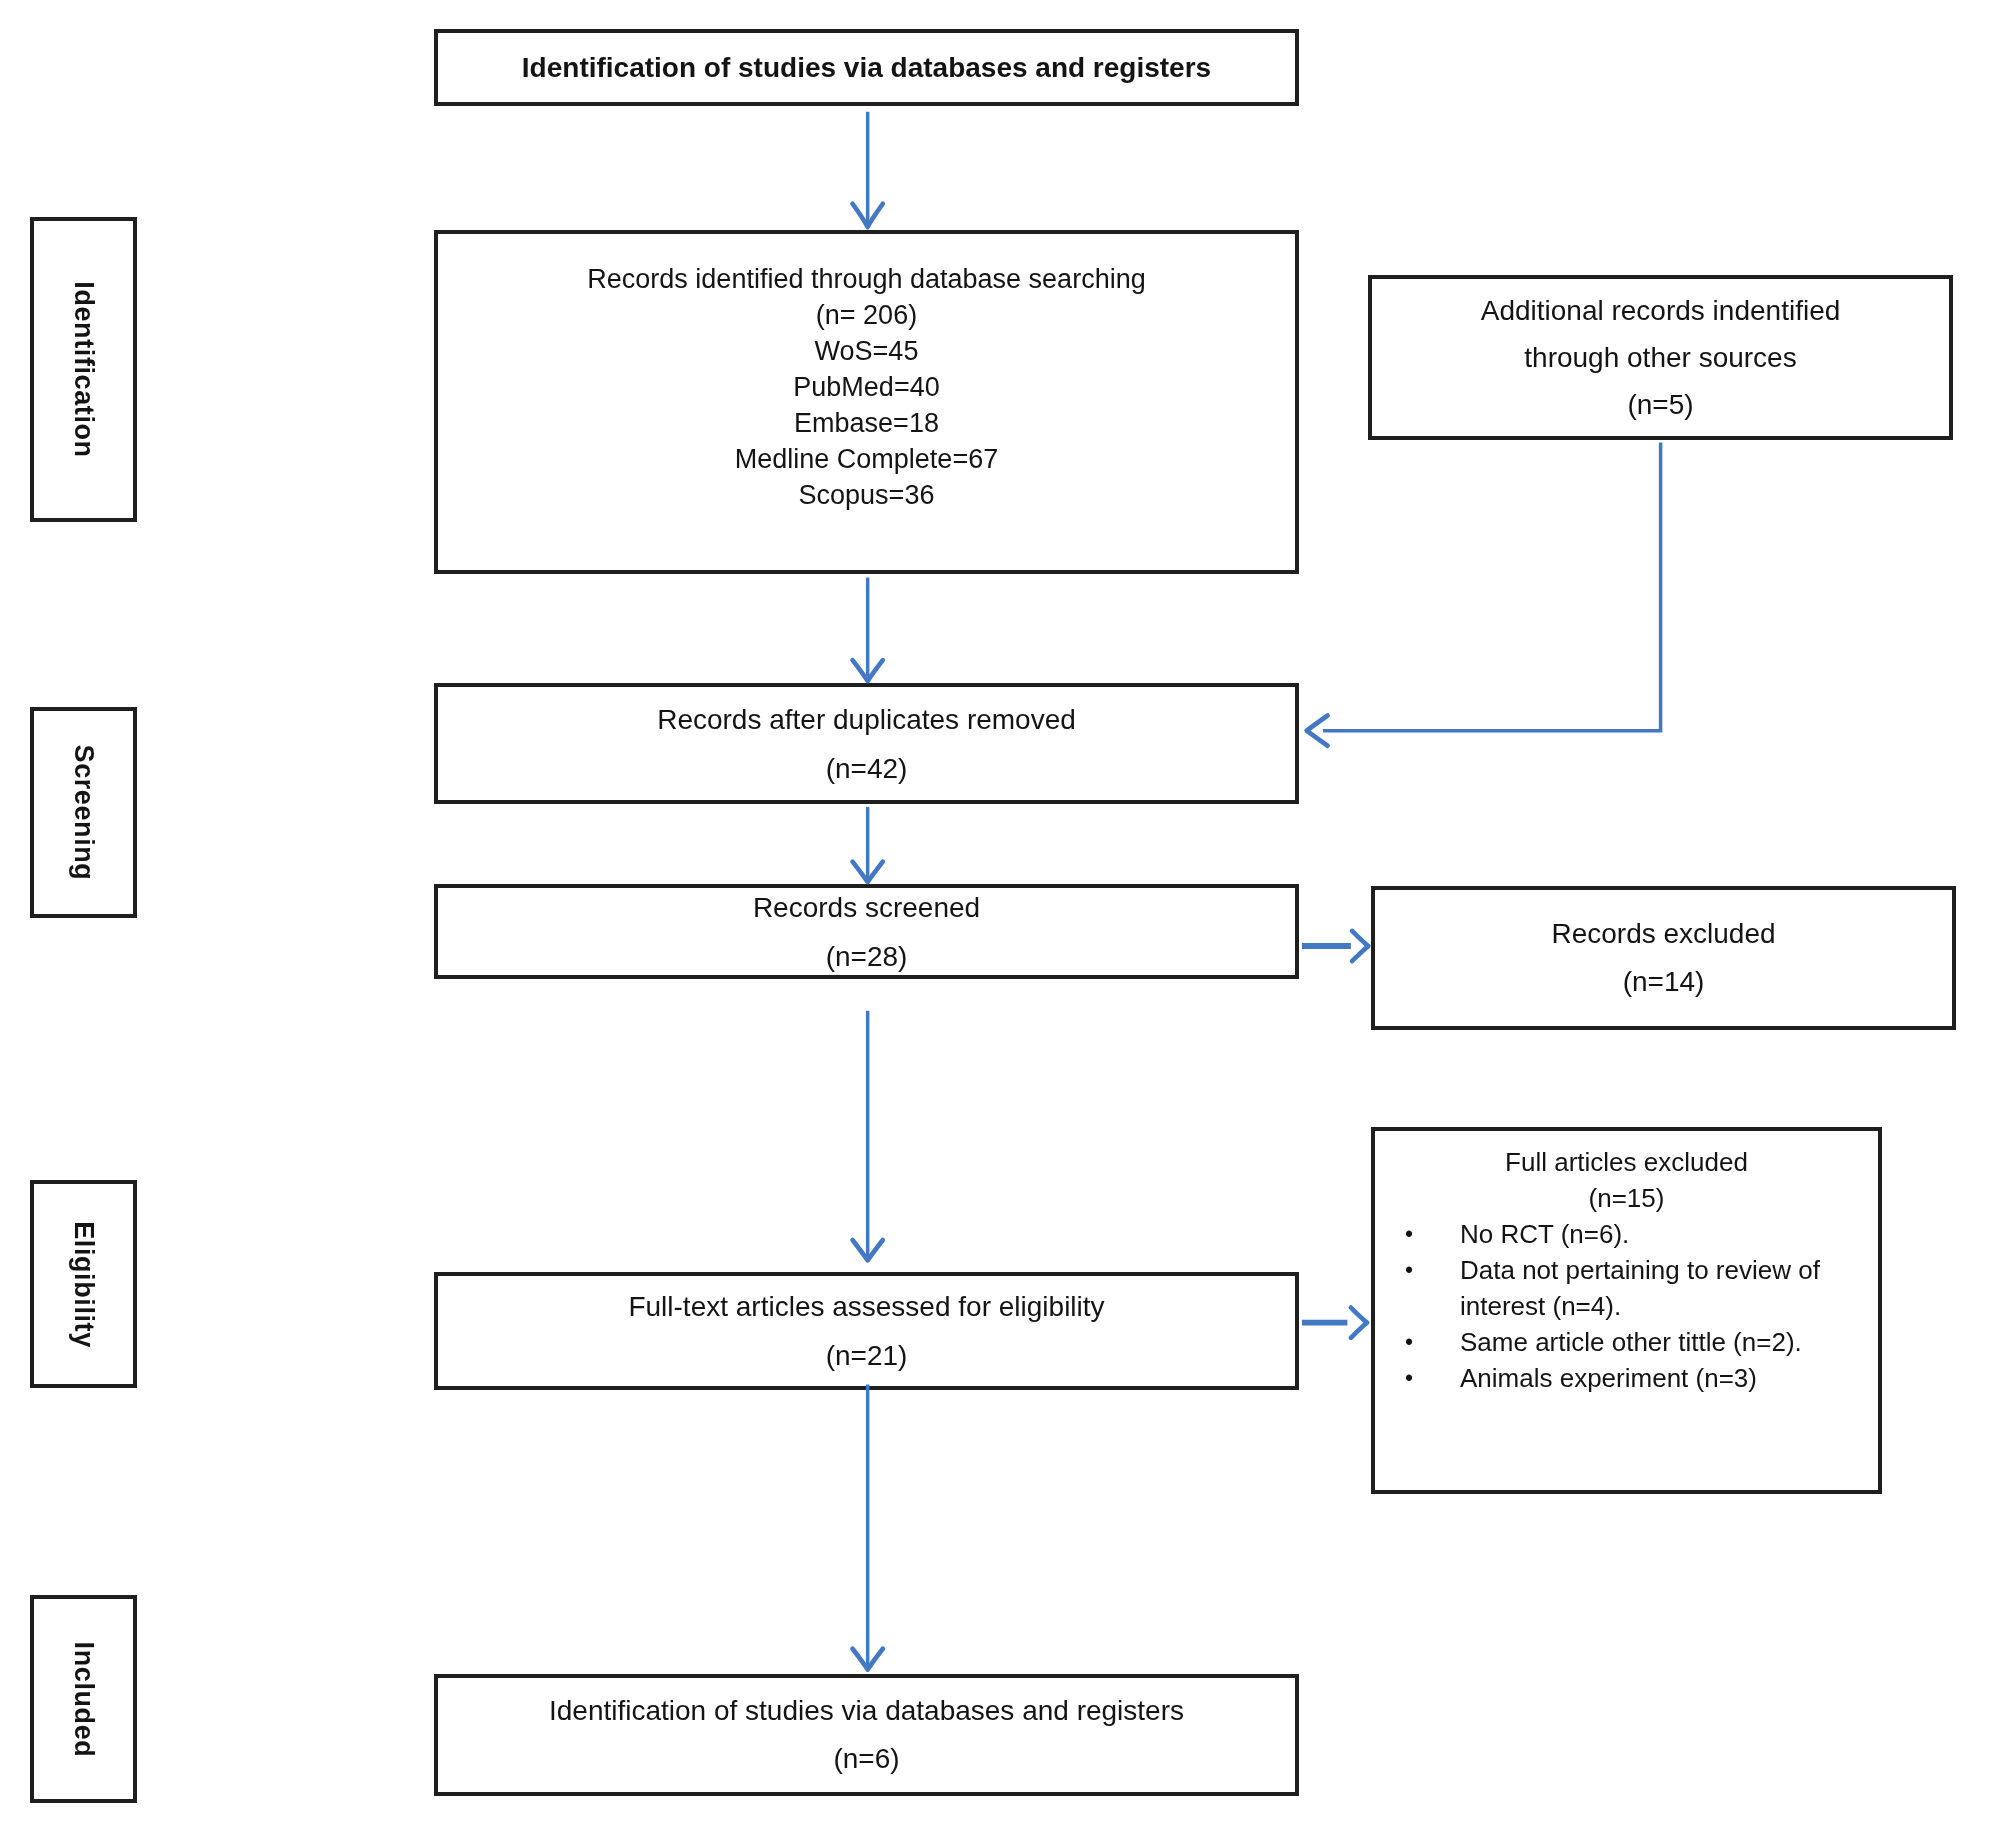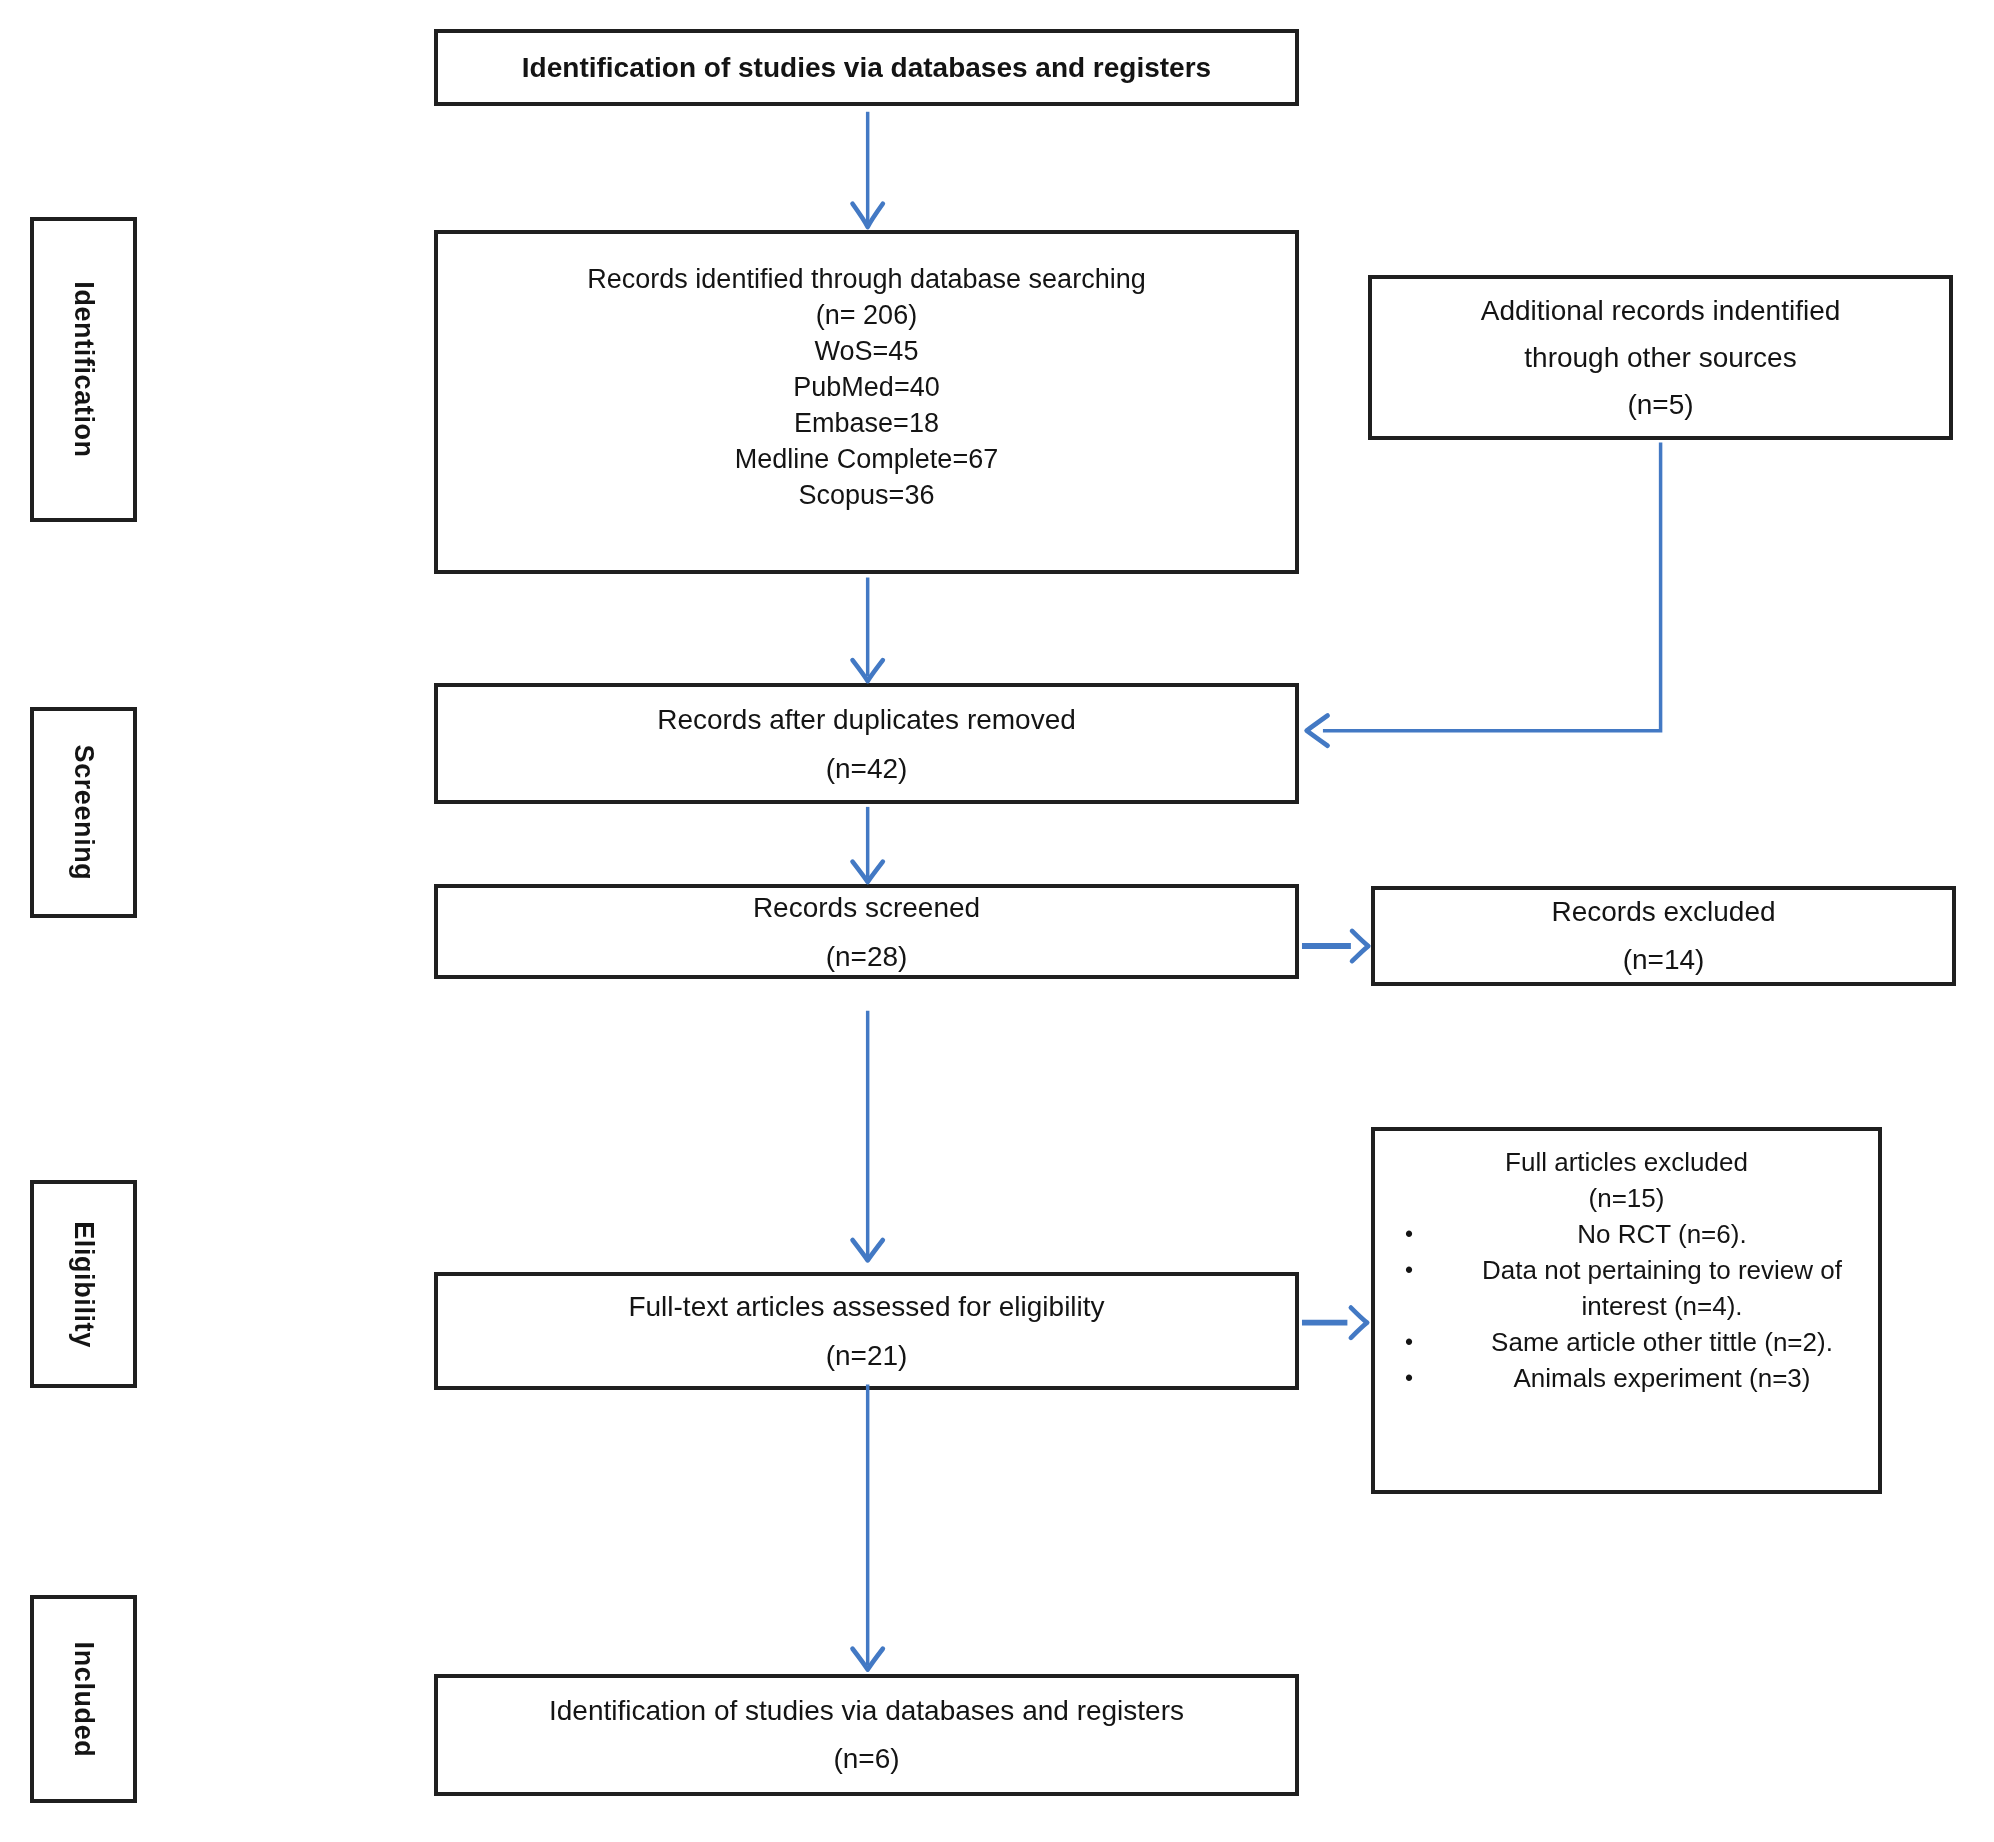--- a/index.html
+++ b/index.html
@@ -31,25 +31,25 @@
   
   .banner{left:434px;top:29px;width:865px;height:77px;font-weight:bold;font-size:28px;line-height:35px;}
   .b-identified{left:434px;top:230px;width:865px;height:344px;justify-content:flex-start;padding-top:27px;font-size:27px;line-height:36px;}
   .b-duplicates{left:434px;top:683px;width:865px;height:121px;font-size:28px;line-height:49px;}
   .b-screened{left:434px;top:884px;width:865px;height:95px;font-size:28px;line-height:49px;}
   .b-fulltext{left:434px;top:1272px;width:865px;height:118px;font-size:28px;line-height:49px;}
   .b-included{left:434px;top:1674px;width:865px;height:122px;font-size:28px;line-height:48px;}
 
   
   .b-additional{left:1368px;top:275px;width:585px;height:165px;font-size:28px;line-height:47px;}
-  .b-excluded{left:1371px;top:886px;width:585px;height:100px;font-size:28px;line-height:48px;}
+  .b-excluded{left:1371px;top:886px;width:585px;height:144px;font-size:28px;line-height:48px;}
   .b-fullexcluded{left:1371px;top:1127px;width:511px;height:367px;justify-content:flex-start;padding-top:13px;font-size:26px;line-height:36px;}
   .b-fullexcluded .reasons{
     list-style:none;margin:0;padding:0 14px 0 0;
-    text-align:center;width:100%;box-sizing:border-box;
+    text-align:left;width:100%;box-sizing:border-box;
   }
   .b-fullexcluded .reasons li{
     position:relative;padding-left:85px;line-height:36px;
   }
   .b-fullexcluded .reasons li::before{
     content:"\2022";
     position:absolute;left:30px;top:0;
     font-size:23px;
   }
 

